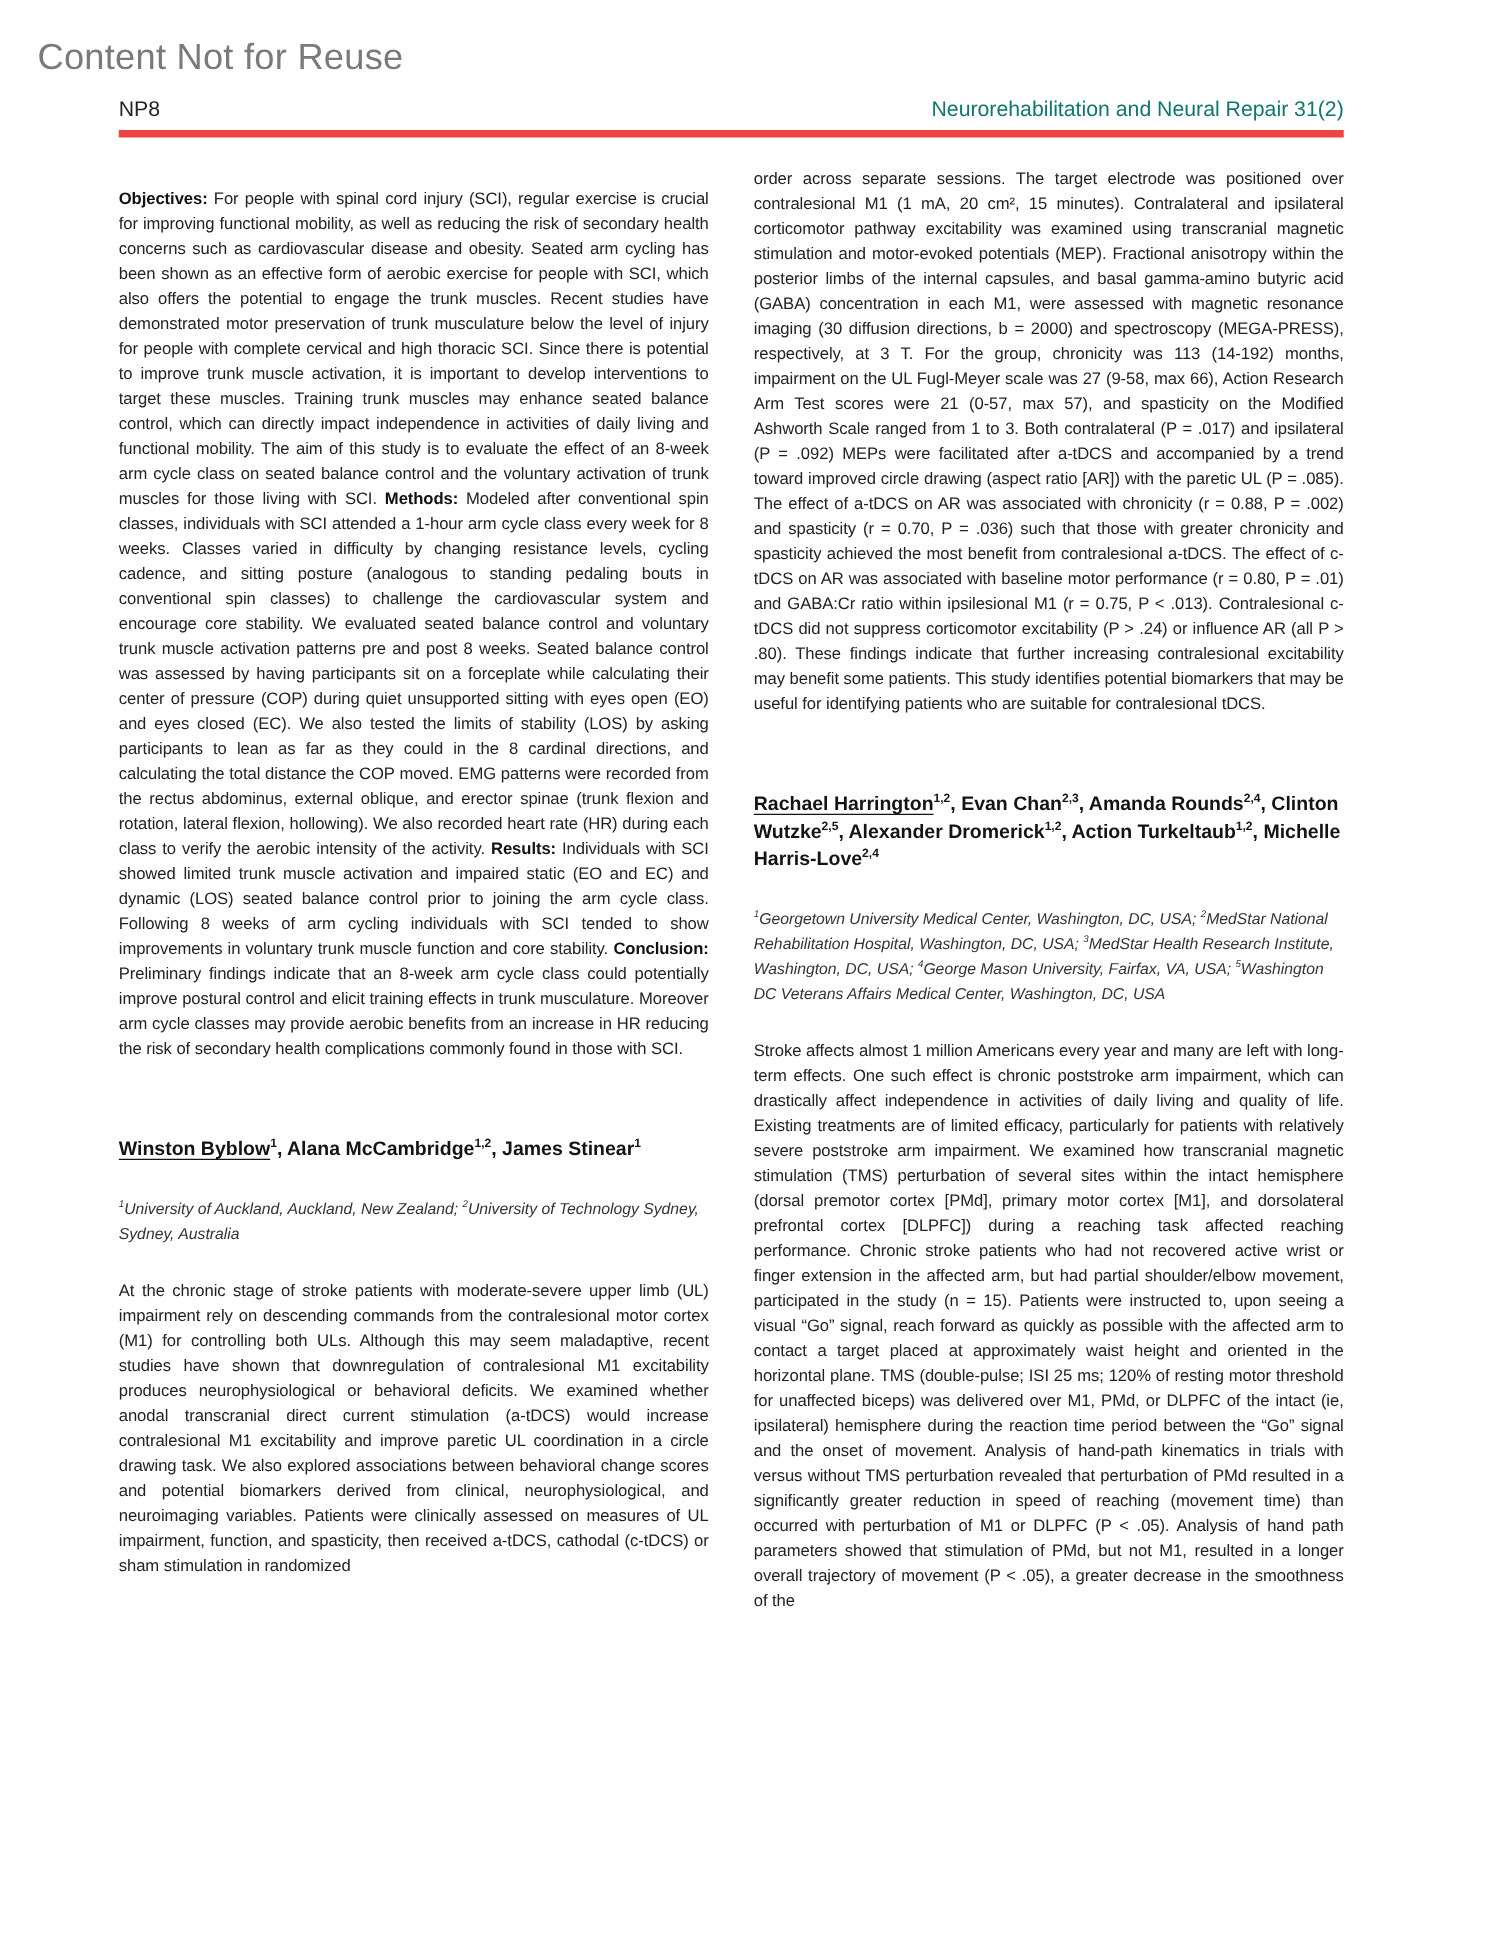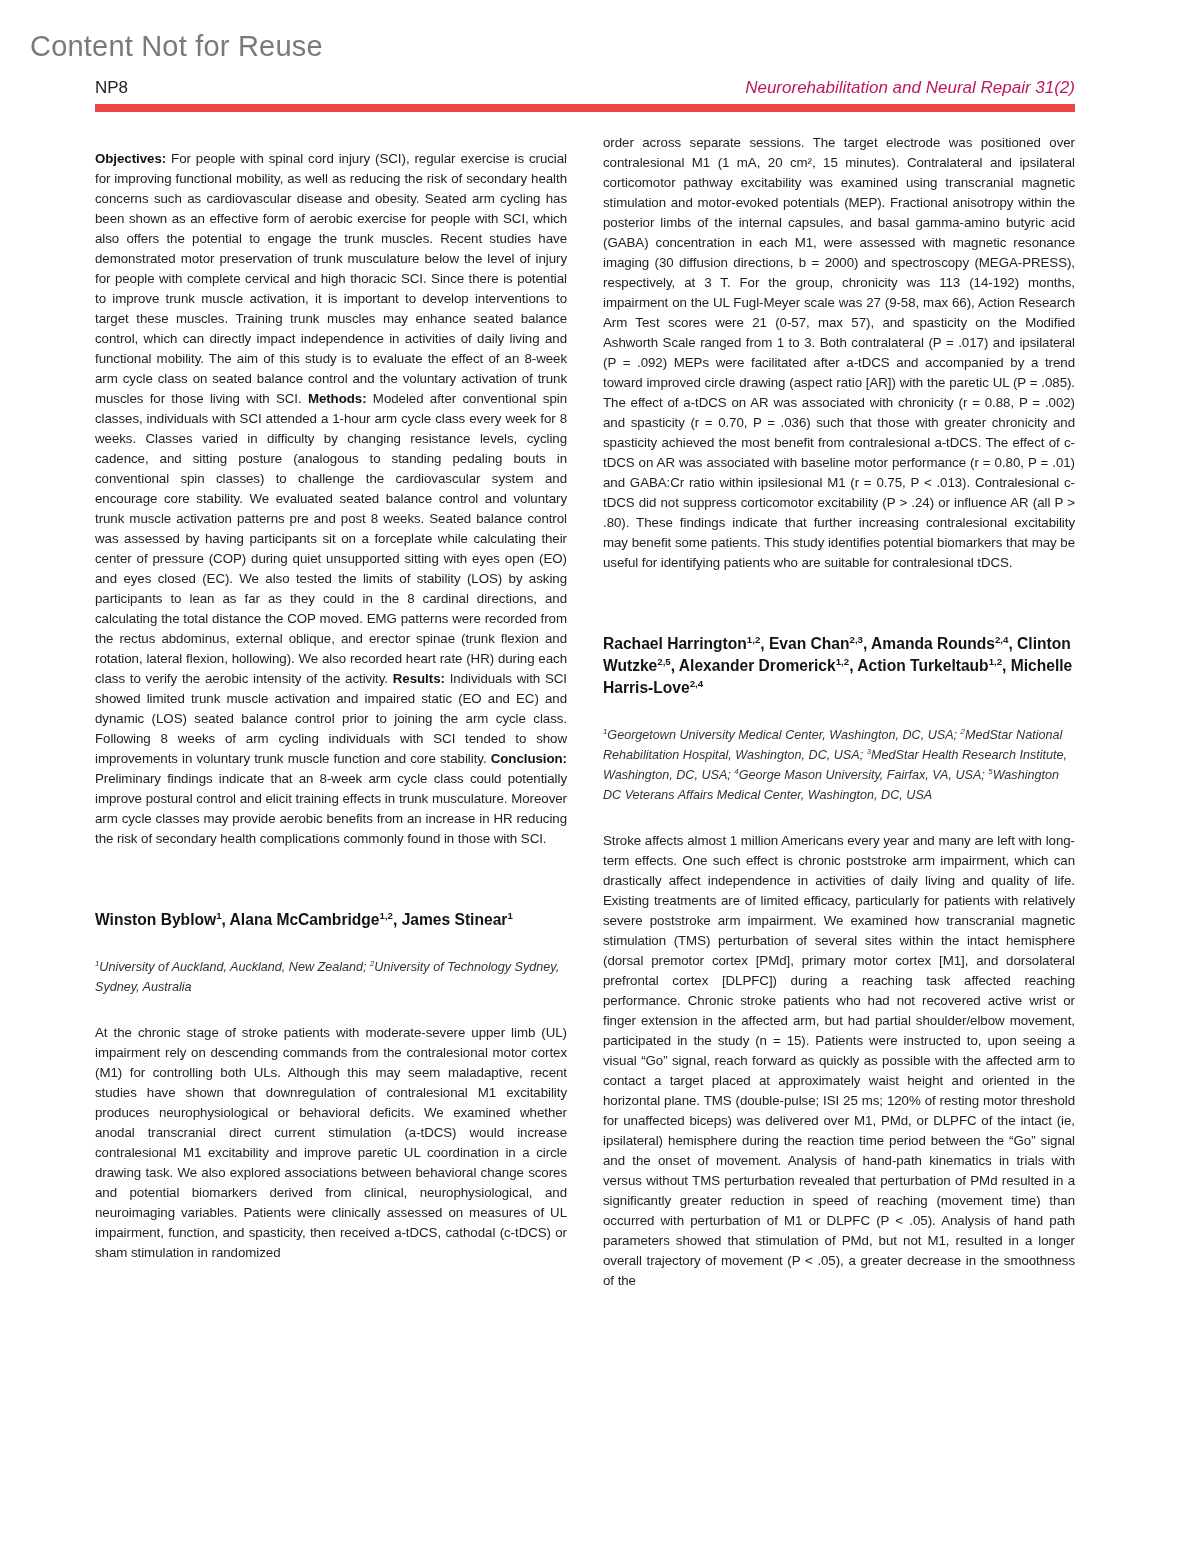--- a/index.html
+++ b/index.html
@@ -1,32 +1,32 @@
 <!DOCTYPE html>
 <html><head>
 <meta charset="utf-8">
 <style>
   html, body { margin: 0; padding: 0; background: #ffffff; }
   body { width: 1200px; height: 1558px; position: relative; overflow: hidden;
          font-family: "Liberation Sans", "DejaVu Sans", sans-serif; color: #1a1a1a; }
   .watermark { position: absolute; left: 30px; top: 30px; font-size: 29px; color: #7a7a7a;
                font-family: "Liberation Sans", sans-serif; letter-spacing: 0.2px; }
   .running-head { position: absolute; left: 95px; top: 78px; width: 980px; height: 26px;
-                  border-bottom: 8px solid #ef4444; }
+                  border-bottom: 6px solid #ef4444; }
   .page-num { position: absolute; left: 0; top: 0; font-size: 17px; color: #222; }
-  .journal { position: absolute; right: 0; top: 0; font-size: 17px; font-style: italic; color: #be185d; }
+  .journal { position: absolute; right: 0; top: 0; font-size: 17px; color: #0f766e; }
   .col { position: absolute; top: 133px; width: 472px; font-size: 13.3px; line-height: 20px; }
   .col.left { left: 95px; }
   .col.right { left: 603px; }
   .affil { font-style: italic; font-size: 12.6px; line-height: 20px; color: #333; margin: 0; }
   .body-text { text-align: justify; margin: 0; color: #222; letter-spacing: -0.05px; }
   .lbl { font-weight: bold; color: #111; }
   .abs-title { font-weight: bold; font-size: 18.5px; line-height: 24px; margin: 0; color: #141414; }
   .authors { font-weight: bold; font-size: 15.6px; line-height: 22px; margin: 0; color: #141414; }
-  .authors .presenter { text-underline-offset: 3px; }
+  .authors .presenter { text-decoration: underline; text-underline-offset: 3px; }
   sup { font-size: 0.62em; line-height: 0; vertical-align: super; }
   .gap-s { height: 16px; }
   .gap-m { height: 26px; }
   .gap-l { height: 34px; }
 </style>
 </head>
 <body>
 
 <div class="watermark">Content Not for Reuse</div>
 

